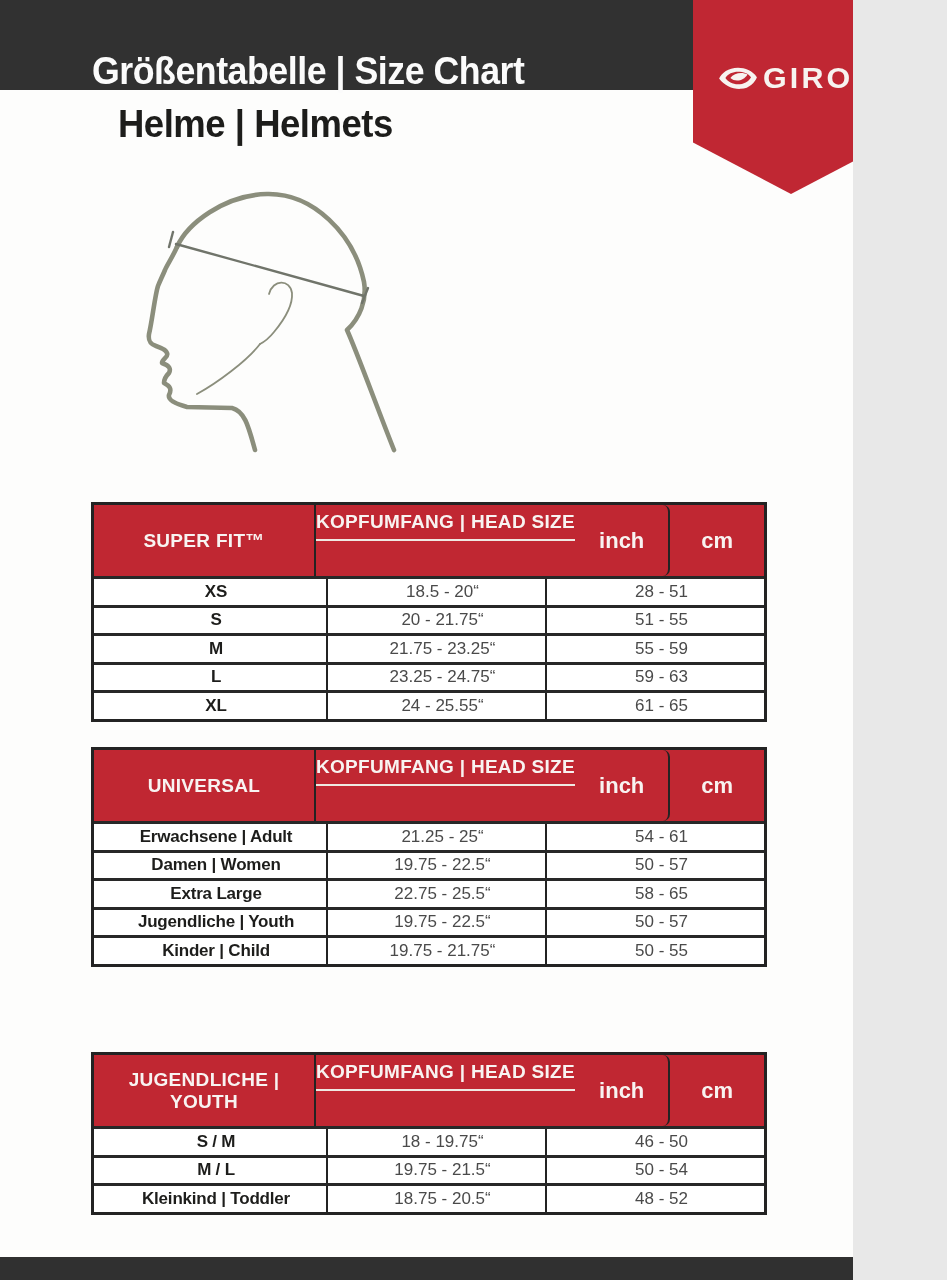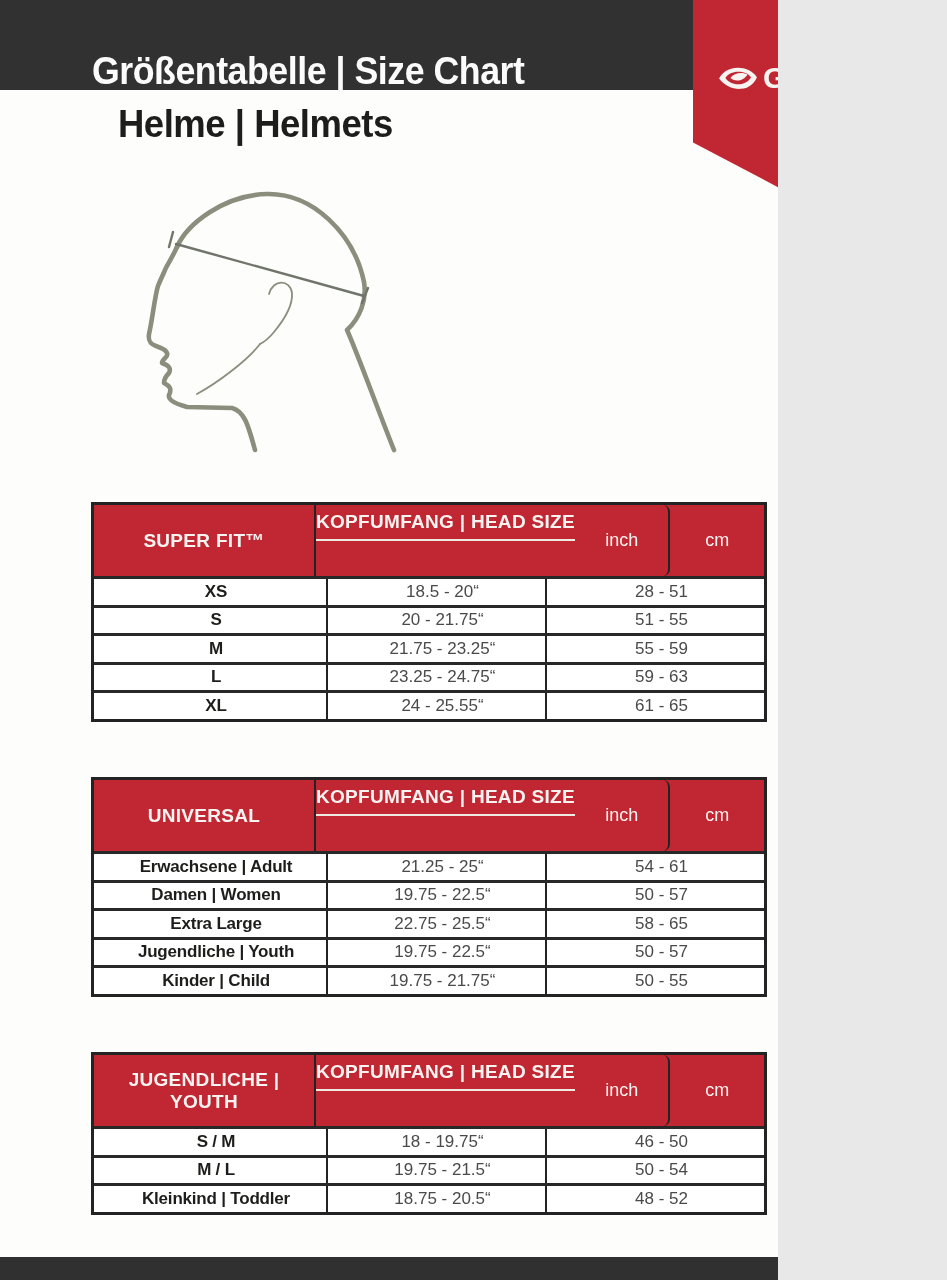--- a/index.html
+++ b/index.html
@@ -1,18 +1,18 @@
 <!DOCTYPE html>
 <html><head>
 <meta charset="utf-8">
 <style>
   * { margin:0; padding:0; box-sizing:border-box; }
   body { background:#e8e8e8; font-family:"Liberation Sans", sans-serif; }
   .page {
-    position:relative; width:778px; height:1280px;
+    position:relative; width:853px; height:1280px;
     background:#fdfdfc; overflow:hidden;
   }
   
   .top-bar {
     position:absolute; left:0; top:0; width:947px; height:90px;
     background:#313131; z-index:1;
   }
   .page-title {
     position:absolute; left:92px; top:51px; z-index:2;
     font-size:38px; font-weight:700; color:#fbfbfb;
@@ -38,38 +38,38 @@
     letter-spacing:3px; transform:scaleX(1.05); transform-origin:left center;
   }
   .logo .tm { font-size:9px; color:#f7f3f0; vertical-align:top; line-height:10px; align-self:flex-start; margin-top:2px; }
   
   .head-art { position:absolute; left:112px; top:182px; z-index:1; }
   
   .size-table {
     position:absolute; left:91px; width:676px;
     border:3px solid #232323; background:#0f172a;
   }
-  .t1 { top:502px; } .t2 { top:777px; } .t3 { top:1052px; }
+  .t1 { top:502px; } .t2 { top:747px; } .t3 { top:1052px; }
   .thead { display:flex; height:71px; background:#c02732; }
   .group-cell {
     width:222px; border-right:2px solid #232323;
     display:flex; align-items:center; justify-content:center;
     color:#f8f3f1; font-weight:700; font-size:19px; letter-spacing:0.3px;
     text-align:center; padding:0 6px;
   }
   .head-right { flex:1; display:flex; flex-direction:row; }
   .span-head {
     height:36px; display:flex; align-items:center; justify-content:center;
     border-bottom:2px solid #efe9e2;
     color:#f8f3f1; font-weight:700; font-size:19px; letter-spacing:0.3px;
   }
   .subhead { flex:1; display:flex; }
   .subhead .sh {
     flex:1; display:flex; align-items:center; justify-content:center;
-    color:#f8f3f1; font-weight:400; font-size:18px;border-radius:7px;
+    color:#f8f3f1; font-weight:700; font-size:22px;border-radius:7px;
   }
   .subhead .sh.inch { border-right:2px solid #232323; }
   .row { display:flex; height:28.5px; border-top:3px solid #282828; background:#fff; }
   .cell { display:flex; align-items:center; justify-content:center; font-size:17px;margin-left:12px; }
   .cell.label { width:222px; border-right:2px solid #232323; font-weight:700; color:#1d1d1b; letter-spacing:-0.2px; }
   .cell.inch  { flex:1; border-right:2px solid #232323; color:#4a4a4a; }
   .cell.cm    { flex:1; color:#4a4a4a; }
   
   .bottom-bar {
     position:absolute; left:0; top:1257px; width:947px; height:23px;

